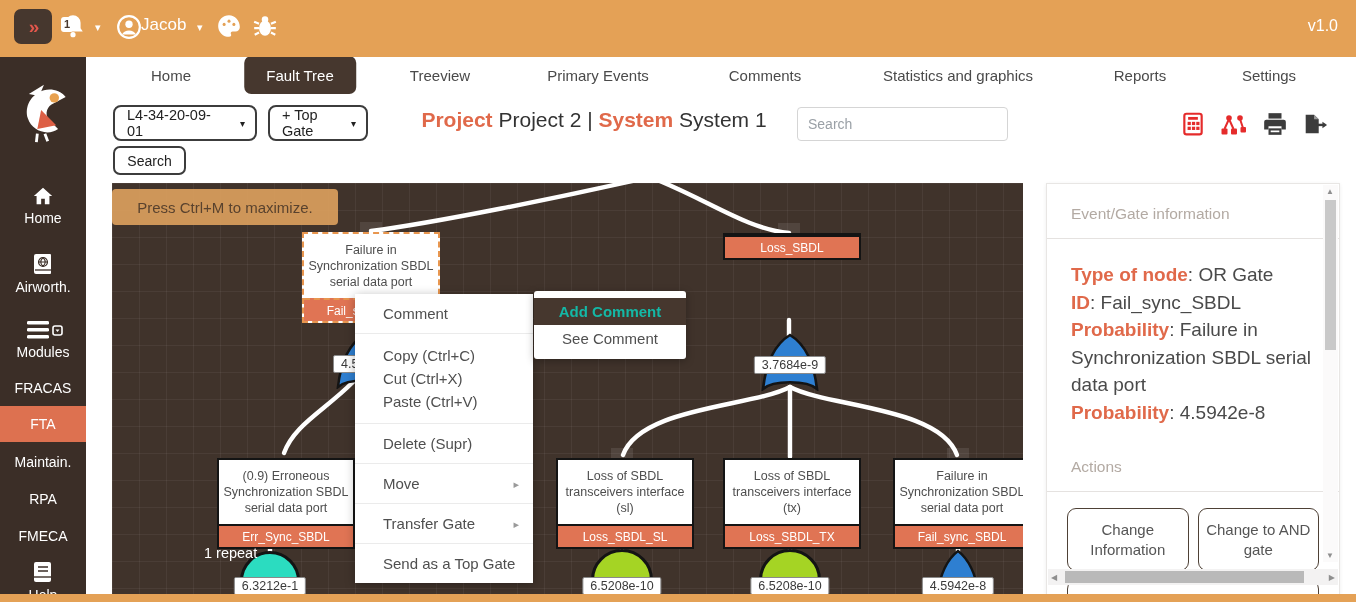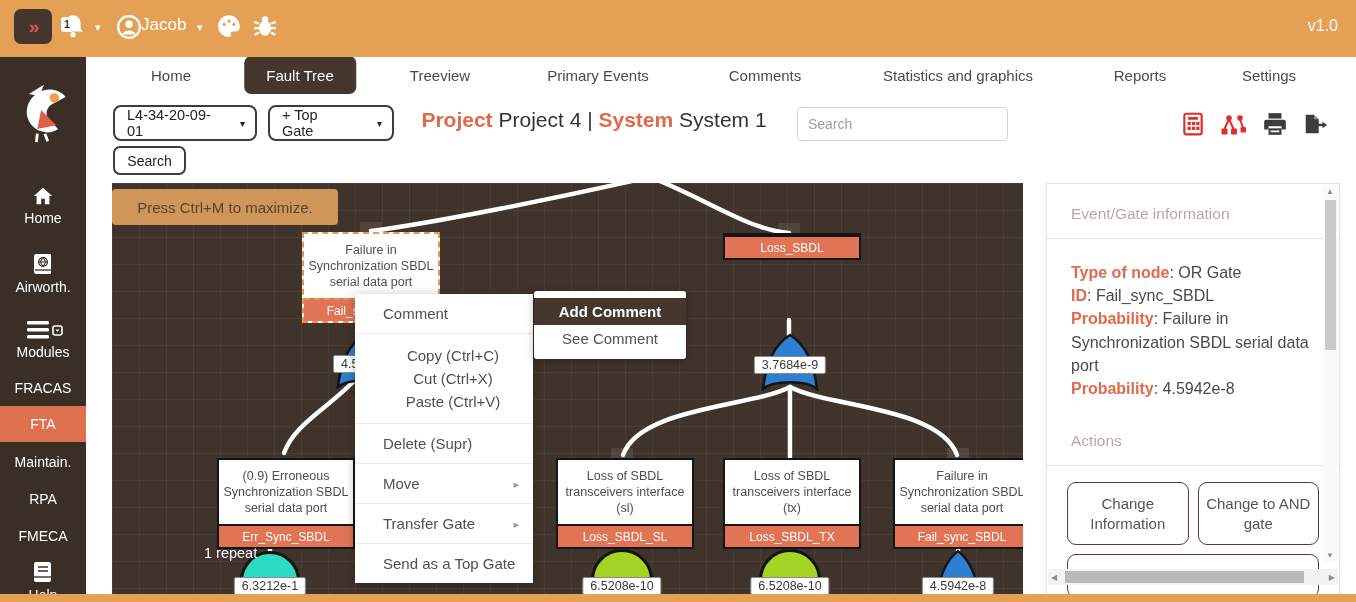--- a/index.html
+++ b/index.html
@@ -71,33 +71,33 @@
     color:#3a3a3a;padding:1px 7px;white-space:nowrap;z-index:6;}
   .vbox.ctr{transform:translateX(-50%);}
   .repeat-note{position:absolute;left:92px;top:362px;color:#fff;font-size:14.5px;z-index:5;}
 
   
   .ctx{position:absolute;left:355px;top:294px;width:178px;background:#fff;z-index:22;
     box-shadow:0 2px 10px rgba(0,0,0,.3);font-size:15px;color:#4f4f4f;}
   .ctx .grp{padding:0;}
   .ctx .it{padding:11px 10px 11px 28px;position:relative;cursor:pointer;white-space:nowrap;}
   .ctx .grp.multi{padding:10px 0;}
-  .ctx .grp.multi .it{padding:3px 10px 3px 28px;text-align:center;}
+  .ctx .grp.multi .it{padding:3px 10px 3px 28px;}
   .ctx .sep{height:1px;background:#ebebeb;}
   .ctx .arrow{position:absolute;right:14px;top:50%;transform:translateY(-50%);color:#9a9a9a;font-size:11px;}
   .submenu{position:absolute;left:534px;top:291px;width:152px;background:#fff;z-index:23;border-radius:3px;
     box-shadow:0 2px 8px rgba(0,0,0,.3);padding:7px 0;font-size:15px;}
   .submenu .sit{padding:5px 0;text-align:center;color:#4f4f4f;cursor:pointer;}
-  .submenu .sit.hot{background:#46372e;color:#ffffff;font-weight:bold;}
+  .submenu .sit.hot{background:#46372e;color:#14b8a6;font-weight:bold;}
 
   
   .panel{position:absolute;left:1046px;top:183px;width:294px;height:412px;background:#fff;
     border:1px solid #e8e6e4;box-sizing:border-box;box-shadow:0 1px 4px rgba(0,0,0,.07);z-index:8;}
   .ptitle{padding:21px 24px 15px;color:#b3aaa3;font-size:15.5px;border-bottom:1px solid #e5e2e0;}
-  .pbody{padding:22px 24px 16px;font-size:16px;color:#4a4a4a;line-height:1.45;}
+  .pbody{padding:22px 24px 16px;font-size:19px;color:#4a4a4a;line-height:1.45;}
   .pbody b{color:#e0694a;font-weight:800;}
   .actions{padding:16px 20px;display:flex;flex-wrap:wrap;gap:9px;}
   .abtn{border:1.5px solid #4e4136;border-radius:9px;background:#fff;color:#555;font-size:15px;
     text-align:center;padding:11px 4px;box-sizing:border-box;line-height:1.3;cursor:pointer;
     font-family:"Liberation Sans",sans-serif;}
   .abtn.half{flex:1 1 40%;}
   .abtn.full{flex:1 1 100%;}
   .vscroll{position:absolute;right:1px;top:1px;width:15px;height:377px;background:#fbfafa;}
   .vscroll .thumb{position:absolute;left:2px;right:2px;top:15px;height:150px;background:#c9c9c9;}
   .hscroll{position:absolute;left:1px;right:1px;bottom:9px;height:16px;background:#f3f2f2;}
@@ -208,26 +208,26 @@
   <div class="tab" style="left:598px">Primary Events</div>
   <div class="tab" style="left:765px">Comments</div>
   <div class="tab" style="left:958px">Statistics and graphics</div>
   <div class="tab" style="left:1140px">Reports</div>
   <div class="tab" style="left:1269px">Settings</div>
 
   <div class="dd" style="left:113px;width:144px">
     <span>L4-34-20-09-01</span>
     <span class="car">▾</span>
   </div>
-  <div class="dd" style="left:268px;width:126px">
+  <div class="dd" style="left:268px;width:100px">
     <span>+ Top Gate</span>
     <span class="car">▾</span>
   </div>
   <div class="fta-title">
-    <b>Project</b> <span>Project 4</span>
+    <b>Project</b> <span>Project 2</span>
     <span>|</span>
     <b>System</b> <span>System 1</span>
   </div>
   <input class="search-box" placeholder="Search" style="">
   <svg class="tool-ic" style="left:1180px" viewBox="0 0 24 24">
     <rect x="4" y="2.5" width="16" height="19" rx="2" fill="none" stroke="#e52b2b" stroke-width="2"></rect>
     <path d="M7.5 6.8h9" stroke="#e52b2b" stroke-width="2.6"></path>
     <g fill="#e52b2b">
         <rect x="7" y="10" width="3" height="3"></rect>
         <rect x="11" y="10" width="3" height="3"></rect>

